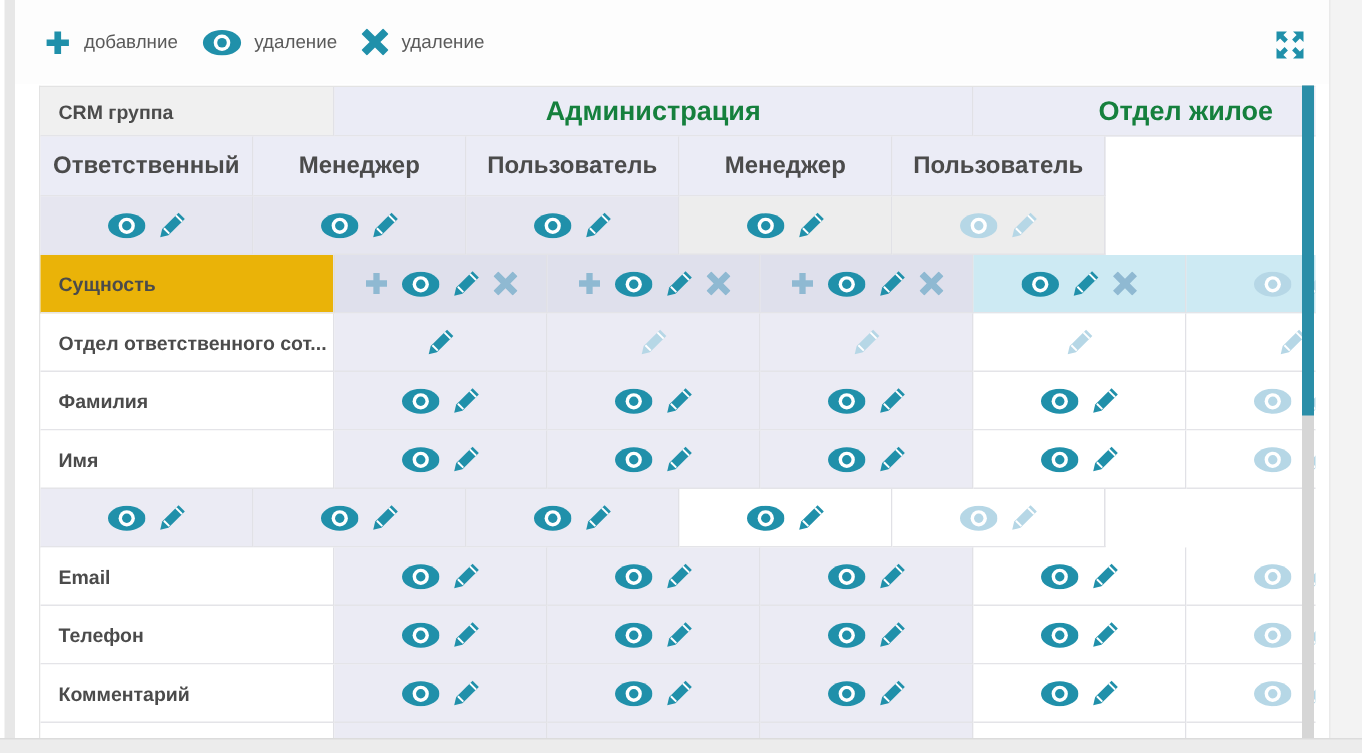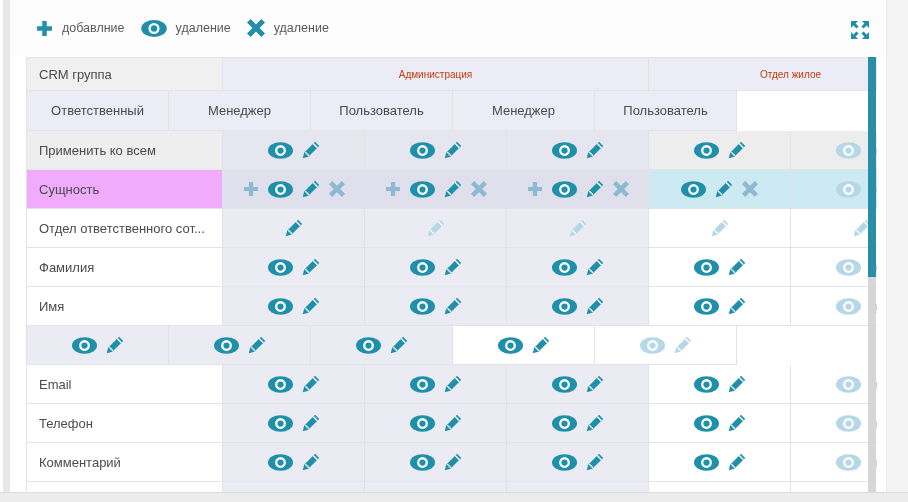--- a/index.html
+++ b/index.html
@@ -7,54 +7,54 @@
   body {
     font-family:"Liberation Sans","DejaVu Sans",sans-serif;
     background:#ffffff; position:relative; overflow:hidden;
     color:#4a4a4a;
   }
   .left-strip { position:absolute; left:3px; top:0; width:7px; height:492px; background:#e7e7e7; }
   .right-bg { position:absolute; left:886px; top:0; right:0; height:492px; background:#f3f3f3; border-left:1px solid #eaeaea; }
   .bottom-band { position:absolute; left:0; top:492px; width:908px; height:10px; background:#ececec; border-top:1px solid #dcdcdc; }
 
   
-  .toolbar { position:absolute; left:10px; top:0; width:876px; height:56px; background:#fdfdfd; display:flex; align-items:center; padding-left:26px; }
+  .toolbar { position:absolute; left:10px; top:0; width:876px; height:56px; background:#fdfdfd; display:flex; align-items:center; padding-left:20px; }
   .legend { display:flex; align-items:center; gap:16px; }
   .legend-item { display:flex; align-items:center; gap:9px; }
   .legend-label { font-size:12.5px; color:#5a5a5a; }
   .legend-icon { display:flex; align-items:center; }
   .expand-btn { position:absolute; left:849px; top:19px; width:21px; height:21px; cursor:pointer; display:flex; align-items:center; justify-content:center; }
 
   
-  .table-wrap { position:absolute; left:26px; top:57px; width:851px; height:435px; overflow:hidden; }
+  .table-wrap { position:absolute; left:26px; top:57px; width:851px; height:435px; overflow:hidden;font-weight:bold; }
   .ptable { width:906px; border-left:1px solid #e3e3e3; border-top:1px solid #e3e3e3; }
   .trow { display:flex; width:906px; }
   .cell {
     border-right:1px solid #e1e1e6; border-bottom:1px solid #e4e4e8;
     display:flex; align-items:center; justify-content:center; gap:9px;
     flex:0 0 auto;
   }
   .cell.label { width:196px; justify-content:flex-start; padding-left:12px; font-size:13px; color:#4b4b4b; }
   .cell.data  { width:142px; }
-  .cell.group { font-size:10px; color:#c2410c; }
+  .cell.group { font-size:18px; color:#15803d; }
   .hA { height:33px; }
-  .hB { height:40px; font-size:13px; color:#4b4b4b; }
+  .hB { height:40px; font-size:16px; color:#4b4b4b; }
   .brow { height:39px; }
   .sliver { height:11px; }
 
   
   .row-header .label { background:#f0f0f0; }
   .row-header .tint  { background:#ebecf6; }
   .row-normal .label { background:#ffffff; }
   .row-normal .admin { background:#ebebf4; }
   .row-normal .dept  { background:#ffffff; }
   .row-apply .label  { background:#eeeeee; }
   .row-apply .admin  { background:#e6e6f0; }
   .row-apply .dept   { background:#ededed; }
-  .row-selected .label { background:#f0abfc; }
+  .row-selected .label { background:#eab308; }
   .row-selected .admin { background:#dfe0ec; }
   .row-selected .dept  { background:#cdeaf3; }
 
   .pico { display:flex; align-items:center; cursor:pointer; }
   .pico svg { display:block; }
 
   
   .vtrack { position:absolute; left:868px; top:57px; width:8px; height:435px; background:#d6d6d6; }
   .vthumb { position:absolute; left:0; top:0; width:8px; height:220px; background:#2a8ea8; cursor:pointer; }
 </style>
@@ -125,21 +125,20 @@
     <div class="trow row-header">
 
     <div class="cell data tint hB">Ответственный</div>
         <div class="cell data tint hB">Менеджер</div>
         <div class="cell data tint hB">Пользователь</div>
         <div class="cell data tint hB">Менеджер</div>
         <div class="cell data tint hB">Пользователь</div>
       </div>
 
     <div class="trow brow row-apply">
-        <div class="cell label brow">Применить ко всем</div>
         <div class="cell data brow admin">
           <span class="pico">
             <svg width="25" height="17" viewBox="0 0 24 16">
               <ellipse cx="12" cy="8" rx="12" ry="8" fill="#2090aa"></ellipse>
               <circle cx="12" cy="8" r="5.2" fill="#fff"></circle>
               <circle cx="12" cy="8" r="3" fill="#2090aa"></circle>
             </svg>
           </span>
           <span class="pico">
             <svg width="18" height="18" viewBox="0 0 16 16">

